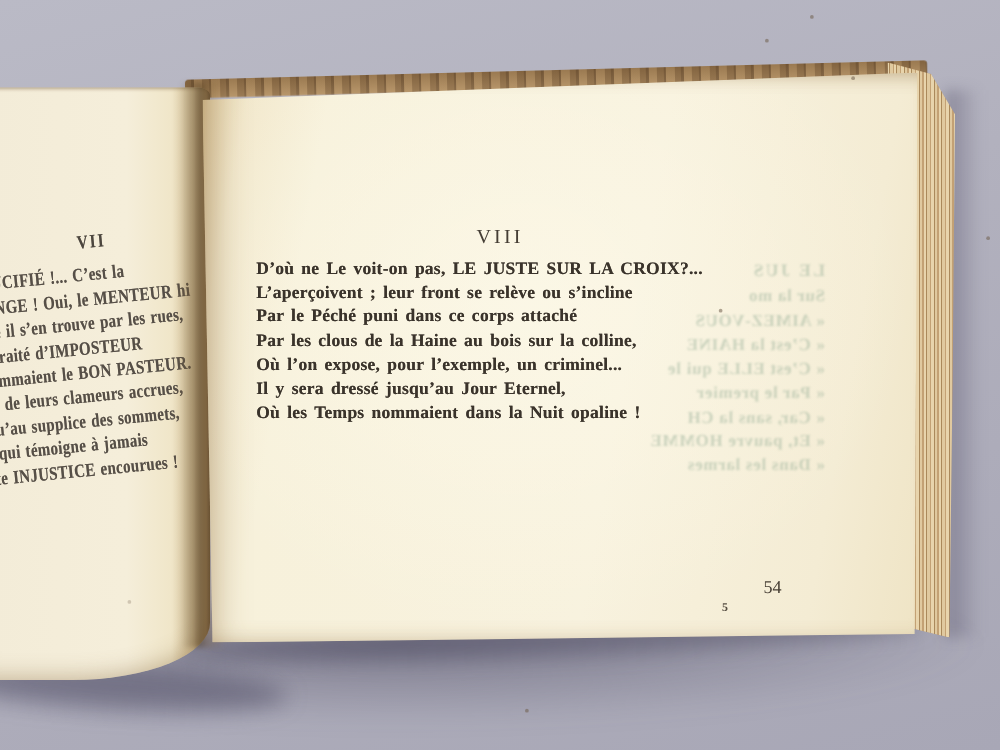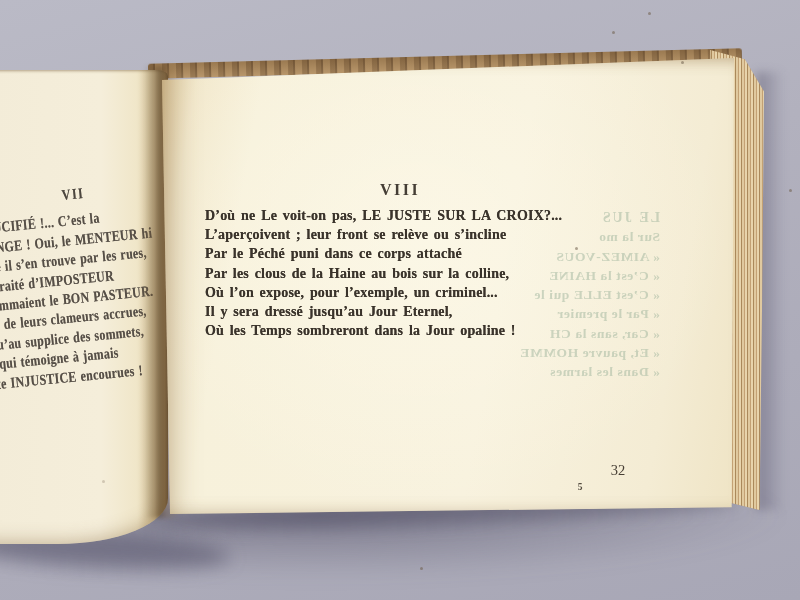--- a/index.html
+++ b/index.html
@@ -61,21 +61,21 @@
 
   
   .right-page{left:162px;top:58px;width:572px;height:456px;
     clip-path:polygon(0 22px,100% 0,99.6% 98.5%,1.4% 100%);
     background:
       radial-gradient(ellipse at 45% 40%,rgba(255,252,238,.5),rgba(255,252,238,0) 70%),
       linear-gradient(100deg,#e9d7ae 0%,#f2e8cc 6%,#f7f1db 16%,#f8f2de 58%,#f4ecd4 86%,#efe4c5 100%);
     box-shadow:inset 24px 0 30px -18px rgba(128,92,42,.5),
                inset 0 14px 14px -12px rgba(150,118,72,.45),
                inset 0 -12px 16px -12px rgba(150,118,72,.35);}
-  .rp-heading{left:0;top:123px;width:476px;text-align:center;font-weight:bold;
+  .rp-heading{left:0;top:123px;width:476px;text-align:center;font-weight:normal;
     font-size:16px;letter-spacing:2.5px;color:#453e35;}
   .poem{left:43px;top:148px;width:480px;font-weight:bold;font-size:14px;
     line-height:19.2px;color:#3a332b;letter-spacing:.2px;word-spacing:2px;
     text-shadow:0 0 .3px rgba(58,51,43,.8);}
   .poem .poem-line{position:static;display:block;white-space:nowrap;}
   .page-number{left:436px;top:404px;width:40px;text-align:center;font-size:14.5px;color:#473f35;}
   .signature-mark{left:408px;top:424px;width:20px;text-align:center;font-size:9.5px;font-weight:bold;color:#564e42;}
 
   
   .ghost-text{left:0;top:150px;width:498px;font-weight:bold;font-size:13.5px;
@@ -137,24 +137,24 @@
 
     <div class="rp-heading">VIII</div>
 
     <div class="poem">
       <span class="poem-line">D’où ne Le voit-on pas, LE JUSTE SUR LA CROIX?...</span>
       <span class="poem-line">L’aperçoivent ; leur front se relève ou s’incline</span>
       <span class="poem-line">Par le Péché puni dans ce corps attaché</span>
       <span class="poem-line">Par les clous de la Haine au bois sur la colline,</span>
       <span class="poem-line">Où l’on expose, pour l’exemple, un criminel...</span>
       <span class="poem-line">Il y sera dressé jusqu’au Jour Eternel,</span>
-      <span class="poem-line">Où les Temps sombreront dans la Jour opaline !</span>
+      <span class="poem-line">Où les Temps nommaient dans la Nuit opaline !</span>
     </div>
 
-    <div class="page-number">32</div>
+    <div class="page-number">54</div>
     <div class="signature-mark">5</div>
   </div>
 
   <div class="dust d1"></div>
   <div class="dust d2"></div>
   <div class="dust d3"></div>
   <div class="dust d4"></div>
   <div class="dust d5"></div>
   <div class="dust d6"></div>
   <div class="dust d7"></div>

